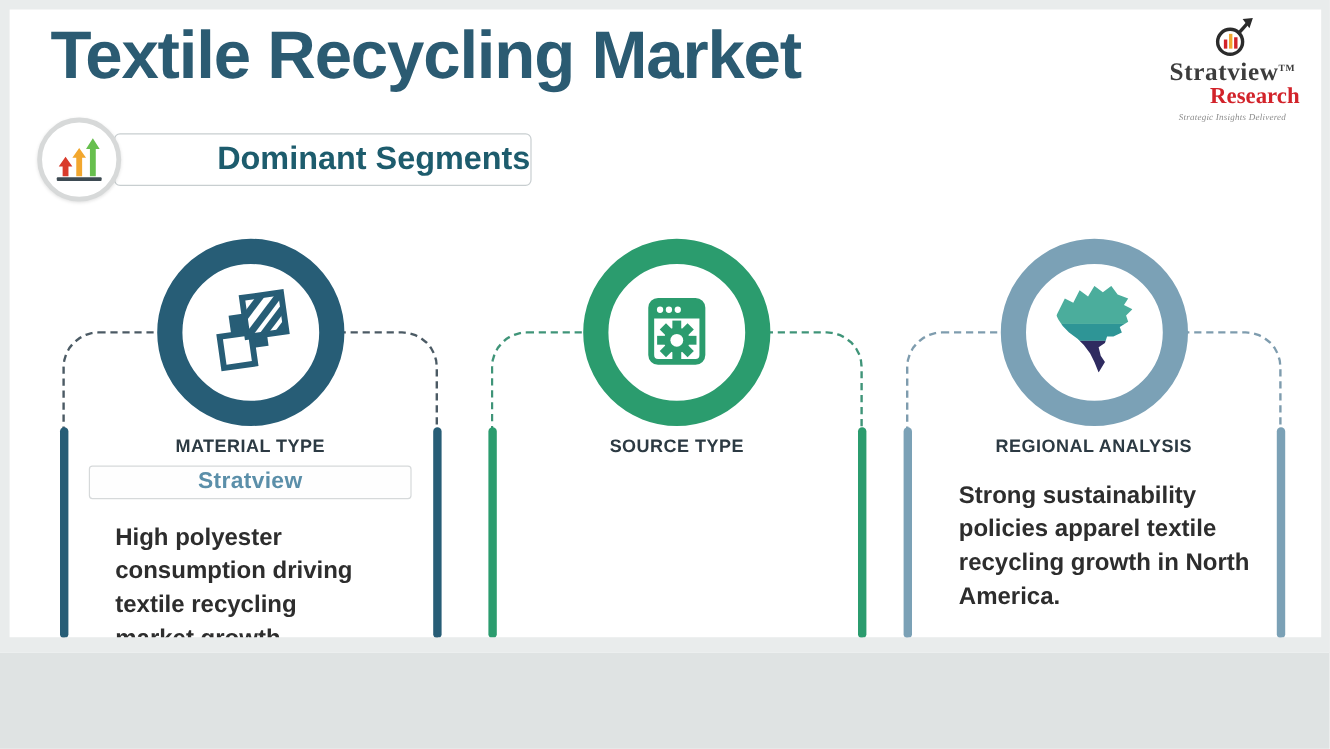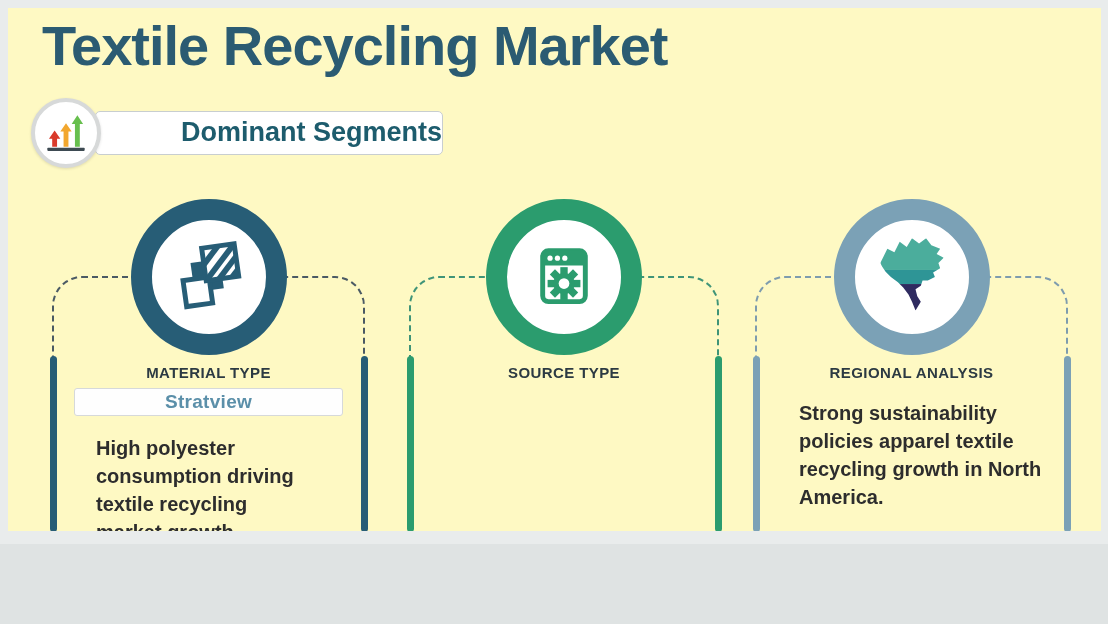--- a/index.html
+++ b/index.html
@@ -1,18 +1,18 @@
 <!DOCTYPE html>
 <html style="--frame: #e9ecec; --title: #2b5b72; --badge-text: #1d5c6d; --arrow-red: #d93a2b; --arrow-orange: #f2a72e; --arrow-green: #67bf4e; --logo-brand-top: #3c3c3c; --logo-brand-bottom: #d2232a; --label-text: #2c3a43; --body-text: #2d2d2d; --map-canada: #4bad9c; --map-usa: #2e9596; --map-mexico: #2f2b60;"><head>
 <meta charset="utf-8">
 <style>
   html,body{margin:0;padding:0;background:#dfe3e3;}
   *{box-sizing:border-box;}
   .frame{
-    position:relative;width:1108px;height:544px;background:#fef9c3;
+    position:relative;width:1108px;height:544px;background:#ffffff;
     border:8px solid var(--frame,#e9ecec);border-bottom-width:13px;border-right-width:7px;
     overflow:hidden;font-family:"Liberation Sans",sans-serif;
   }
   
   .page-title{
     position:absolute;left:34px;top:-6px;margin:0;
     font-size:56px;font-weight:700;letter-spacing:-1px;line-height:88px;
     color:var(--title,#2b5b72);white-space:nowrap;
   }
   .badge-box{
@@ -84,20 +84,33 @@
   </div>
   <div class="badge-circle">
     <svg width="52" height="52" viewBox="0 0 64 64">
       <rect class="arrow-base" x="9" y="50" width="46" height="4" rx="1"></rect>
       <path class="arrow-red" d="M18,29 L25,39 L21,39 L21,49 L15,49 L15,39 L11,39 Z"></path>
       <path class="arrow-orange" d="M32,20 L39,30 L35,30 L35,49 L29,49 L29,30 L25,30 Z"></path>
       <path class="arrow-green" d="M46,10 L53,21 L49,21 L49,49 L43,49 L43,21 L39,21 Z"></path>
     </svg>
   </div>
 
+  <div class="logo">
+    <svg class="logo-icon" width="38" height="36" viewBox="0 0 40 38">
+      <rect x="12.5" y="20" width="3" height="8" fill="#d2232a"></rect>
+      <rect x="17" y="15" width="3" height="13" fill="#f2a72e"></rect>
+      <rect x="21.5" y="18" width="3" height="10" fill="#d2232a"></rect>
+      <circle cx="18" cy="22" r="11" fill="none" stroke="#2b2b2b" stroke-width="3"></circle>
+      <path d="M25,15 L33,6" stroke="#2b2b2b" stroke-width="3"></path>
+      <polygon points="29,2 38,1 35,10" fill="#2b2b2b"></polygon>
+    </svg>
+    <div class="logo-top"><span>Stratview</span><span class="logo-tm">TM</span></div>
+    <div class="logo-bottom">Research</div>
+    <div class="logo-tagline">Strategic Insights Delivered</div>
+  </div>
 
   <div class="card card-1" style="--accent: #275d76; --dash: #4b5a64; --value-color: #5b8fa9;">
     <div class="side-bar left"></div>
     <div class="side-bar right"></div>
     <div class="icon-circle">
       <svg width="82" height="82" viewBox="0 0 100 100">
         <defs>
             <clipPath id="clipStripe">
               <rect x="46" y="14" width="40" height="40"></rect>
             </clipPath>

